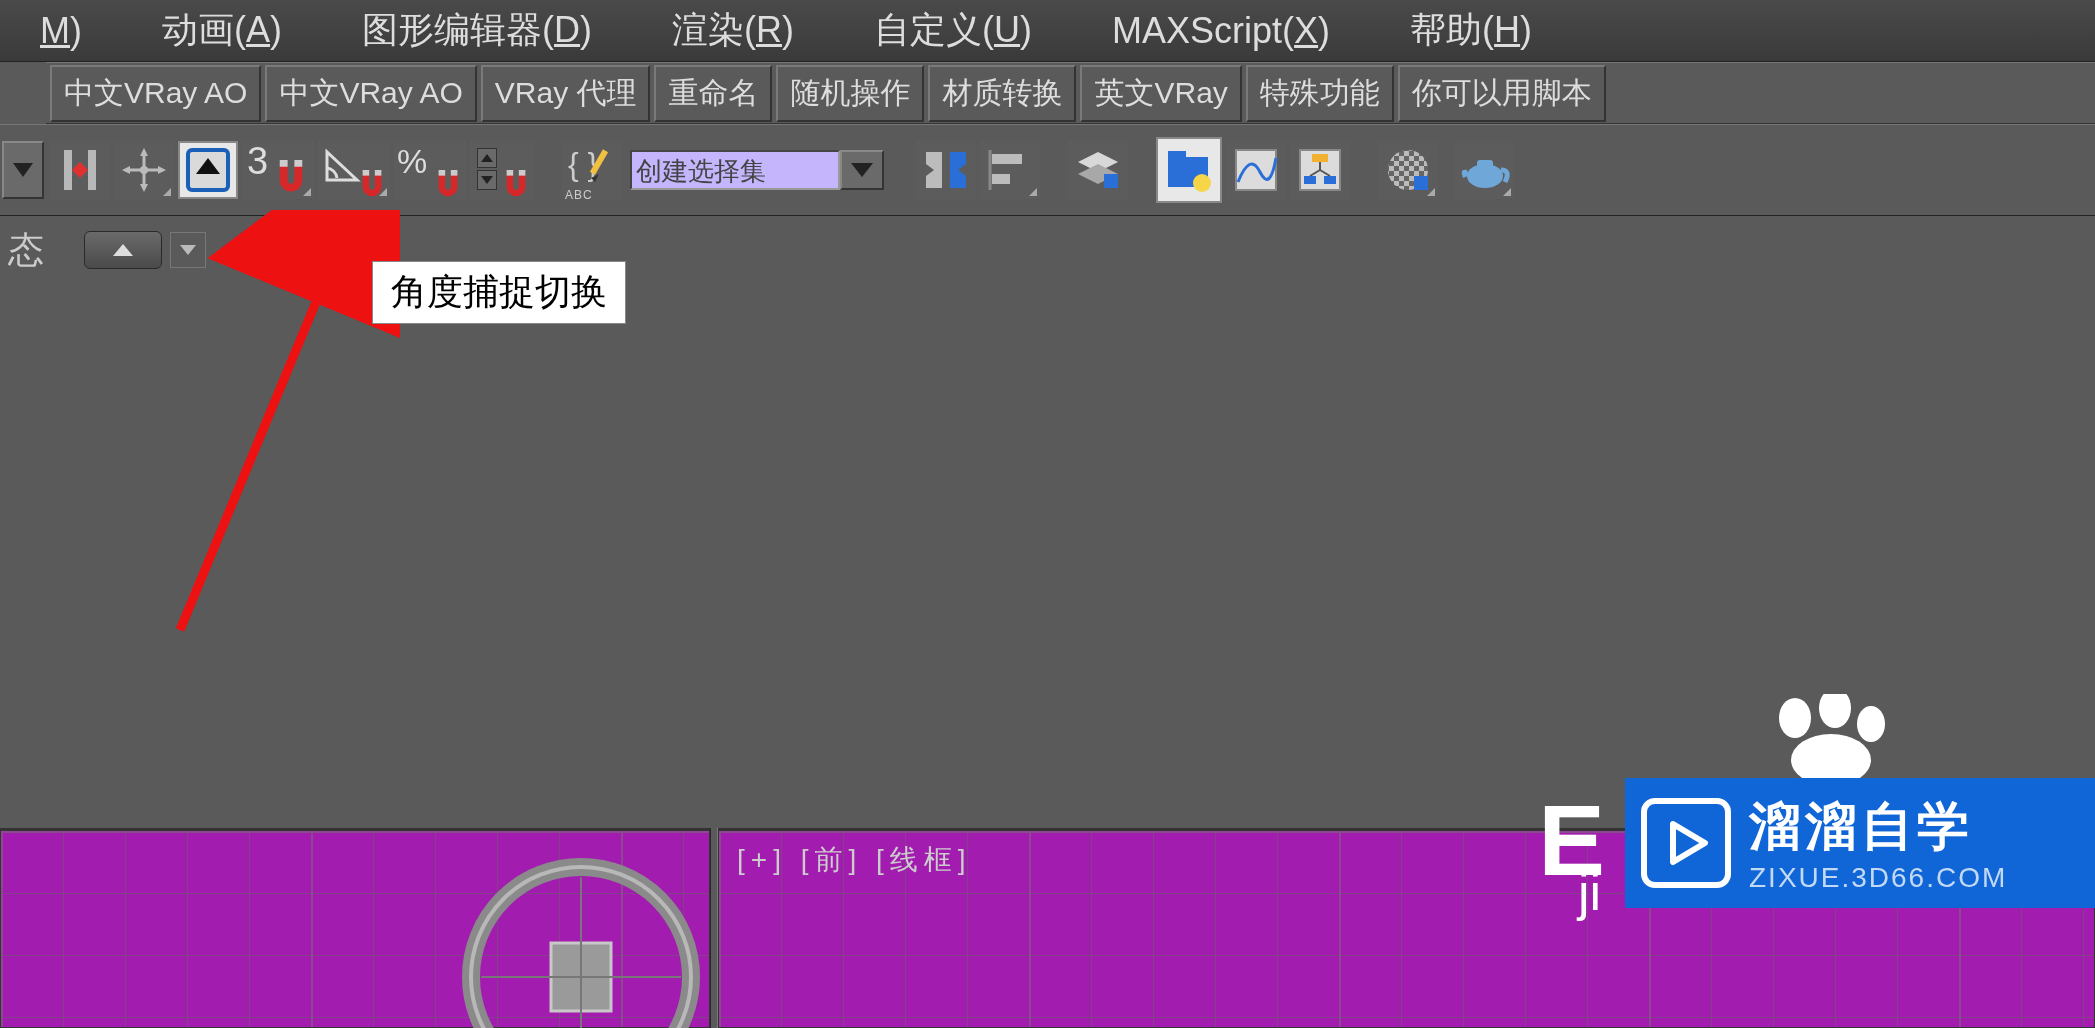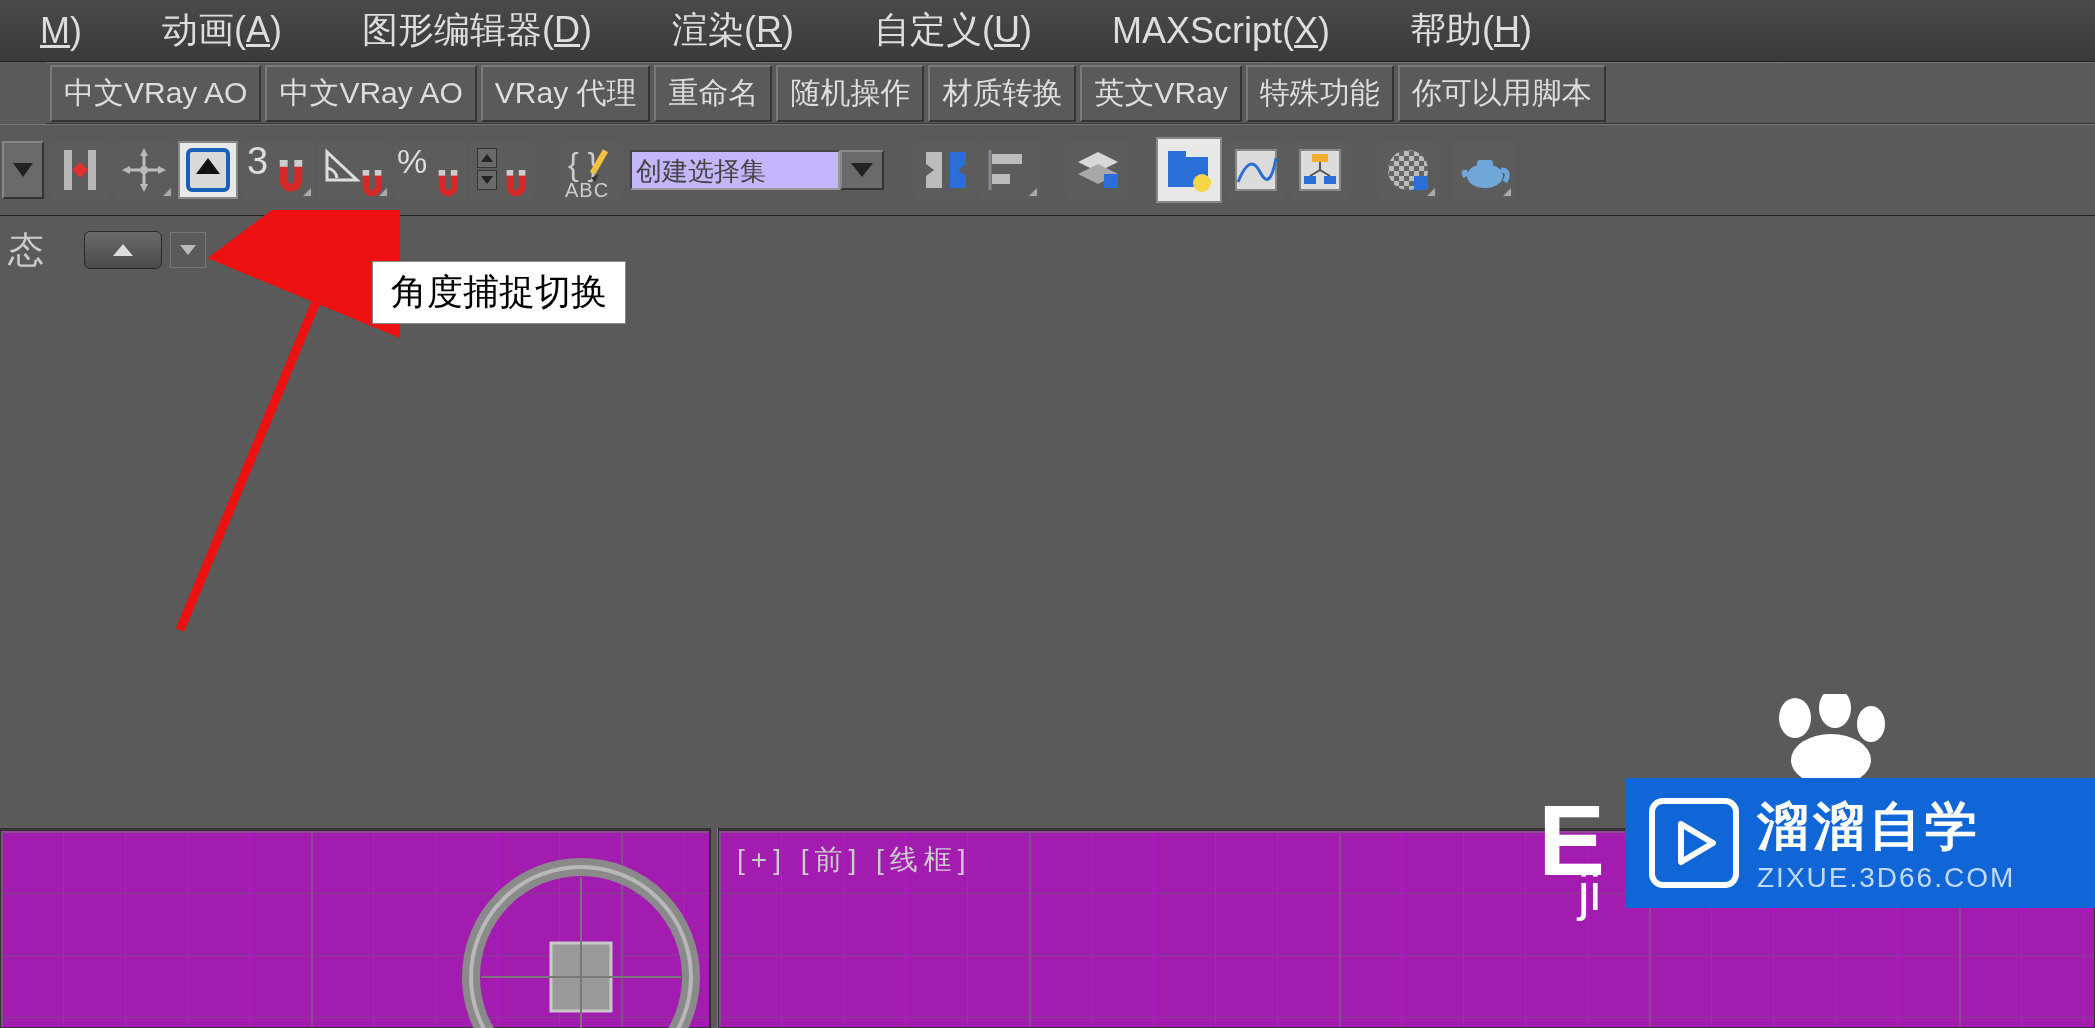--- a/index.html
+++ b/index.html
@@ -232,21 +232,21 @@
   }
 
   
   .watermark {
     position: absolute;
     right: 0; bottom: 120px;
     width: 470px; height: 130px;
     background: #1066d6;
     display: flex; align-items: center;
     gap: 18px;
-    padding: 0 24px;
+    padding: 0 16px;
     z-index: 100;
   }
   .wm-logo {
     width: 90px; height: 90px;
     border: 6px solid #fff;
     border-radius: 14px;
     display: flex; align-items: center; justify-content: center;
   }
   .wm-text { flex: 1; }
   .wm-title { font-size: 52px; color: #fff; font-weight: bold; letter-spacing: 4px; }
@@ -407,21 +407,21 @@
   </div>
 
   <div class="tb-sep"></div>
 
   <div class="tb-btn">
     <svg width="48" height="50">
       <text x="0" y="30" font-size="32" fill="#ccc">{ }</text>
       <rect x="28" y="4" width="6" height="26" fill="#f2c040" transform="rotate(30 31 17)"></rect>
       <polygon points="23,33 31,29 27,37" fill="#333"></polygon>
     </svg>
-    <span style="position:absolute;left:2px;bottom:-4px;font-size:20px;color:#ccc;letter-spacing:1px">ABC</span>
+    <span style="position:absolute;left:2px;bottom:-4px;font-size:12px;color:#ccc;letter-spacing:1px">ABC</span>
   </div>
 
   <div class="selset">
     <div class="selset-field">创建选择集</div>
     <div class="selset-btn">
       <svg width="22" height="14">
           <polygon points="0,0 22,0 11,14" fill="#222"></polygon>
         </svg>
     </div>
   </div>

